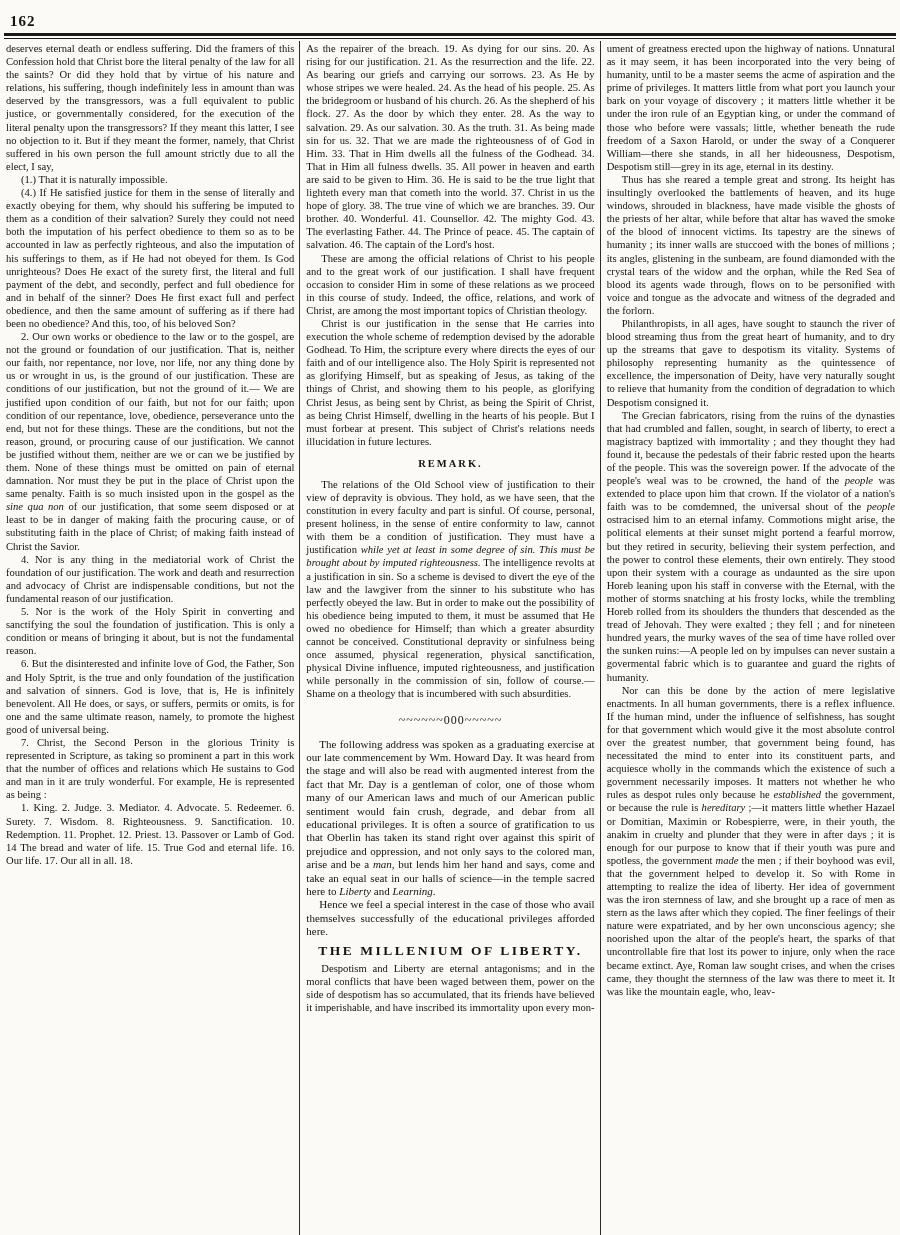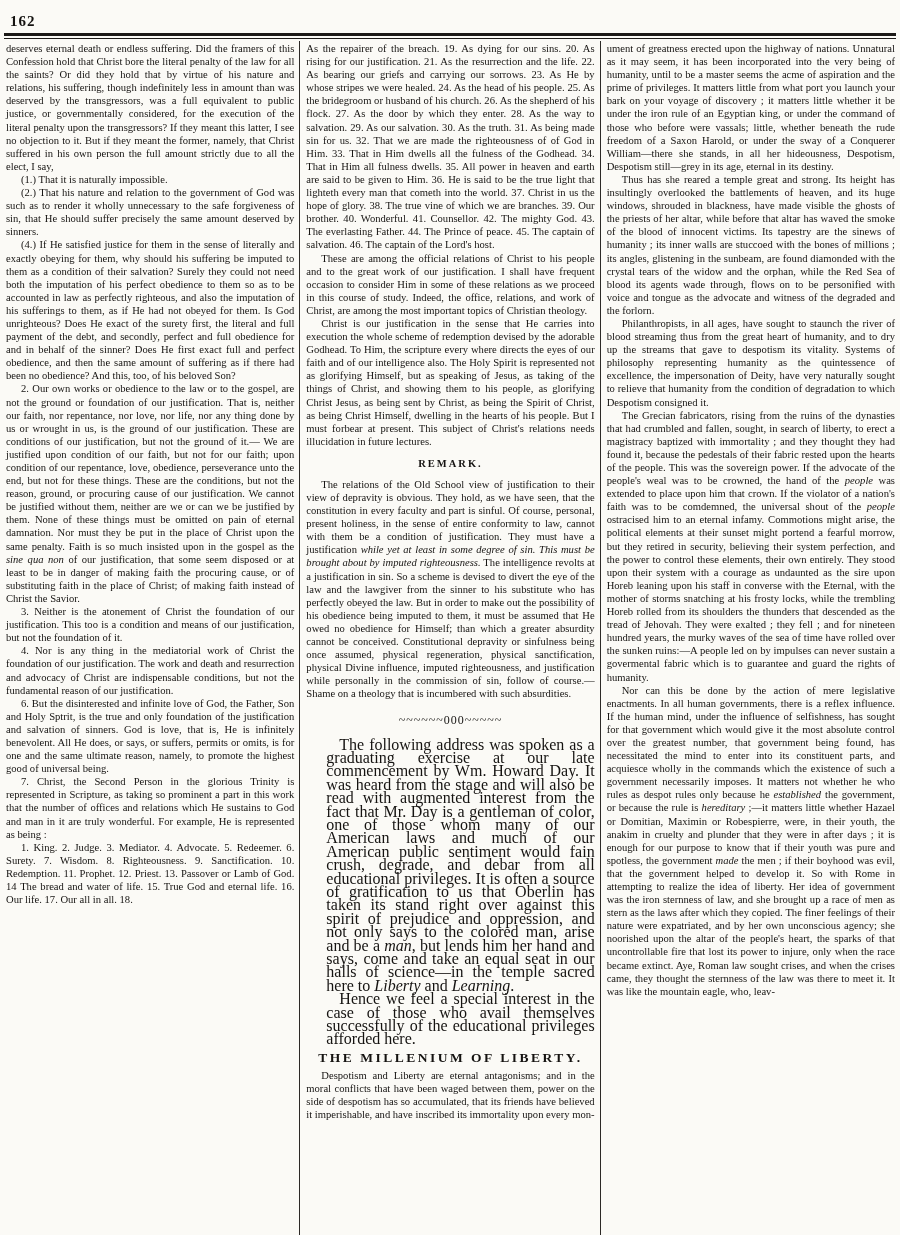--- a/index.html
+++ b/index.html
@@ -58,23 +58,22 @@
   .col p {
     margin: 0;
     font-size: 10.6px;
     line-height: 13.1px;
     text-align: justify;
     text-justify: inter-word;
   }
   .col p.p  { text-indent: 15px; }
   .col p.p0 { text-indent: 0; }
   .col p.ps, .col p.ps0 {
-    font-size: 16px;
+    font-size: 11px;
     line-height: 13.4px;
-    margin-left: 20px;
   }
   .col p.ps { text-indent: 13px; }
   .h1 {
     text-align: center;
     font-size: 13.5px;
     font-weight: bold;
     letter-spacing: 2.5px;
     margin: 4px 0 3px 0;
     white-space: nowrap;
   }
@@ -99,25 +98,24 @@
 
 <div class="page">
   <div class="masthead-row">
     <span class="page-number">162</span>
   </div>
   <div class="head-rule"></div>
   <div class="columns">
     <div class="col">
         <p class="p0">deserves eternal death or endless suffering.  Did the framers of this Confession hold that Christ bore the literal penalty of the law for all the saints? Or did they hold that by virtue of his nature and relations, his suffering, though indefinitely less in amount than was deserved by the transgressors, was a full equivalent to public justice, or governmentally considered, for the execution of the literal penalty upon the transgressors? If they meant this latter, I see no objection to it.  But if they meant the former, namely, that Christ suffered in his own person the full amount strictly due to all the elect, I say,</p>
         <p class="p">(1.) That it is naturally impossible.</p>
-        <p class="p">(2.) That his nature and relation to the government of God was such as to render it wholly unnecessary to the safe forgiveness of sin, that He should suffer precisely the same amount deserved by sinners.</p>
         <p class="p">(4.) If He satisfied justice for them in the sense of literally and exactly obeying for them, why should his suffering be imputed to them as a condition of their salvation?  Surely they could not need both the imputation of his perfect obedience to them so as to be accounted in law as perfectly righteous, and also the imputation of his sufferings to them, as if He had not obeyed for them.  Is God unrighteous?  Does He exact of the surety first, the literal and full payment of the debt, and secondly, perfect and full obedience for and in behalf of the sinner?  Does He first exact full and perfect obedience, and then the same amount of suffering as if there had been no obedience?  And this, too, of his beloved Son?</p>
         <p class="p">2. Our own works or obedience to the law or to the gospel, are not the ground or foundation of our justification.  That is, neither our faith, nor repentance, nor love, nor life, nor any thing done by us or wrought in us, is the ground of our justification.  These are conditions of our justification, but not the ground of it.— We are justified upon condition of our faith, but not for our faith; upon condition of our repentance, love, obedience, perseverance unto the end, but not for these things.  These are the conditions, but not the reason, ground, or procuring cause of our justification.  We cannot be justified without them, neither are we or can we be justified by them.  None of these things must be omitted on pain of eternal damnation.  Nor must they be put in the place of Christ upon the same penalty.  Faith is so much insisted upon in the gospel as the <i>sine qua non</i> of our justification, that some seem disposed or at least to be in danger of making faith the procuring cause, or of substituting faith in the place of Christ; of making faith instead of Christ the Savior.</p>
-        <p class="p">3. Neither is the atonement of Christ the foundation of our justification.  This too is a condition and means of our justification, but not the foundation of it.</p>
         <p class="p">4. Nor is any thing in the mediatorial work of Christ the foundation of our justification.  The work and death and resurrection and advocacy of Christ are indispensable conditions, but not the fundamental reason of our justification.</p>
+        <p class="p">5. Nor is the work of the Holy Spirit in converting and sanctifying the soul the foundation of justification.  This is only a condition or means of bringing it about, but is not the fundamental reason.</p>
         <p class="p">6. But the disinterested and infinite love of God, the Father, Son and Holy Sptrit, is the true and only foundation of the justification and salvation of sinners.  God is love, that is, He is infinitely benevolent.  All He does, or says, or suffers, permits or omits, is for one and the same ultimate reason, namely, to promote the highest good of universal being.</p>
         <p class="p">7. Christ, the Second Person in the glorious Trinity is represented in Scripture, as taking so prominent a part in this work that the number of offices and relations which He sustains to God and man in it are truly wonderful.  For example, He is represented as being :</p>
         <p class="p">1. King.  2. Judge.  3. Mediator.  4. Advocate. 5. Redeemer.  6. Surety.  7. Wisdom.  8. Righteousness.  9. Sanctification.  10. Redemption.  11. Prophet.  12. Priest.  13. Passover or Lamb of God. 14  The bread and water of life.  15. True God and eternal life.  16. Our life.  17. Our all in all.  18.</p>
       </div>
     <div class="col">
         <p class="p0">As the repairer of the breach.   19. As dying for our sins.  20. As rising for our justification.  21. As the resurrection and the life.   22. As bearing our griefs and carrying our sorrows. 23. As He by whose stripes we were healed.  24. As the head of his people.  25. As the bridegroom or husband of his church.  26. As the shepherd of his flock.  27. As the door by which they enter.  28. As the way to salvation.  29. As our salvation.  30. As the truth.  31. As being made sin for us.  32. That we are made the righteousness of of God in Him.  33. That in Him dwells all the fulness of the Godhead.  34. That in Him all fulness dwells.  35. All power in heaven and earth are said to be given to Him.  36. He is said to be the true light that lighteth every man that cometh into the world.  37. Christ in us the hope of glory.  38. The true vine of which we are branches.  39. Our brother.  40. Wonderful.  41. Counsellor.  42. The mighty God.  43. The everlasting Father.  44. The Prince of peace.  45. The captain of salvation.  46. The captain of the Lord's host.</p>
         <p class="p">These are among the official relations of Christ to his people and to the great work of our justification. I shall have frequent occasion to consider Him in some of these relations as we proceed in this course of study.   Indeed, the office, relations, and work of Christ, are among the most important topics of Christian theology.</p>
         <p class="p">Christ is our justification in the sense that He carries into execution the whole scheme of redemption devised by the adorable Godhead.  To Him, the scripture every where directs the eyes of our faith and of our intelligence also.  The Holy Spirit is represented not as glorifying Himself, but as speaking of Jesus, as taking of the things of Christ, and showing them to his people, as glorifying Christ Jesus, as being sent by Christ, as being the Spirit of Christ, as being Christ Himself, dwelling in the hearts of his people.  But I must forbear at present.  This subject of Christ's relations needs illucidation in future lectures.</p>
         <div class="h2">REMARK.</div>
         <p class="p">The relations of the Old School view of justification to their view of depravity is obvious.  They hold, as we have seen, that the constitution in every faculty and part is sinful.  Of course, personal, present holiness, in the sense of entire conformity to law, cannot with them be a condition of justification.  They must have a justification <i>while yet at least in some degree of sin.  This must be brought about by imputed righteousness.</i>  The intelligence revolts at a justification in sin.  So a scheme is devised to divert the eye of the law and the lawgiver from the sinner to his substitute who has perfectly obeyed the law.   But in order to make out the possibility of his obedience being imputed to them, it must be assumed that He owed no obedience for Himself; than which a greater absurdity cannot be conceived.  Constitutional depravity or sinfulness being once assumed, physical regeneration, physical sanctification, physical Divine influence, imputed righteousness, and justification while personally in the commission of sin, follow of course.— Shame on a theology that is incumbered with such absurdities.</p>

